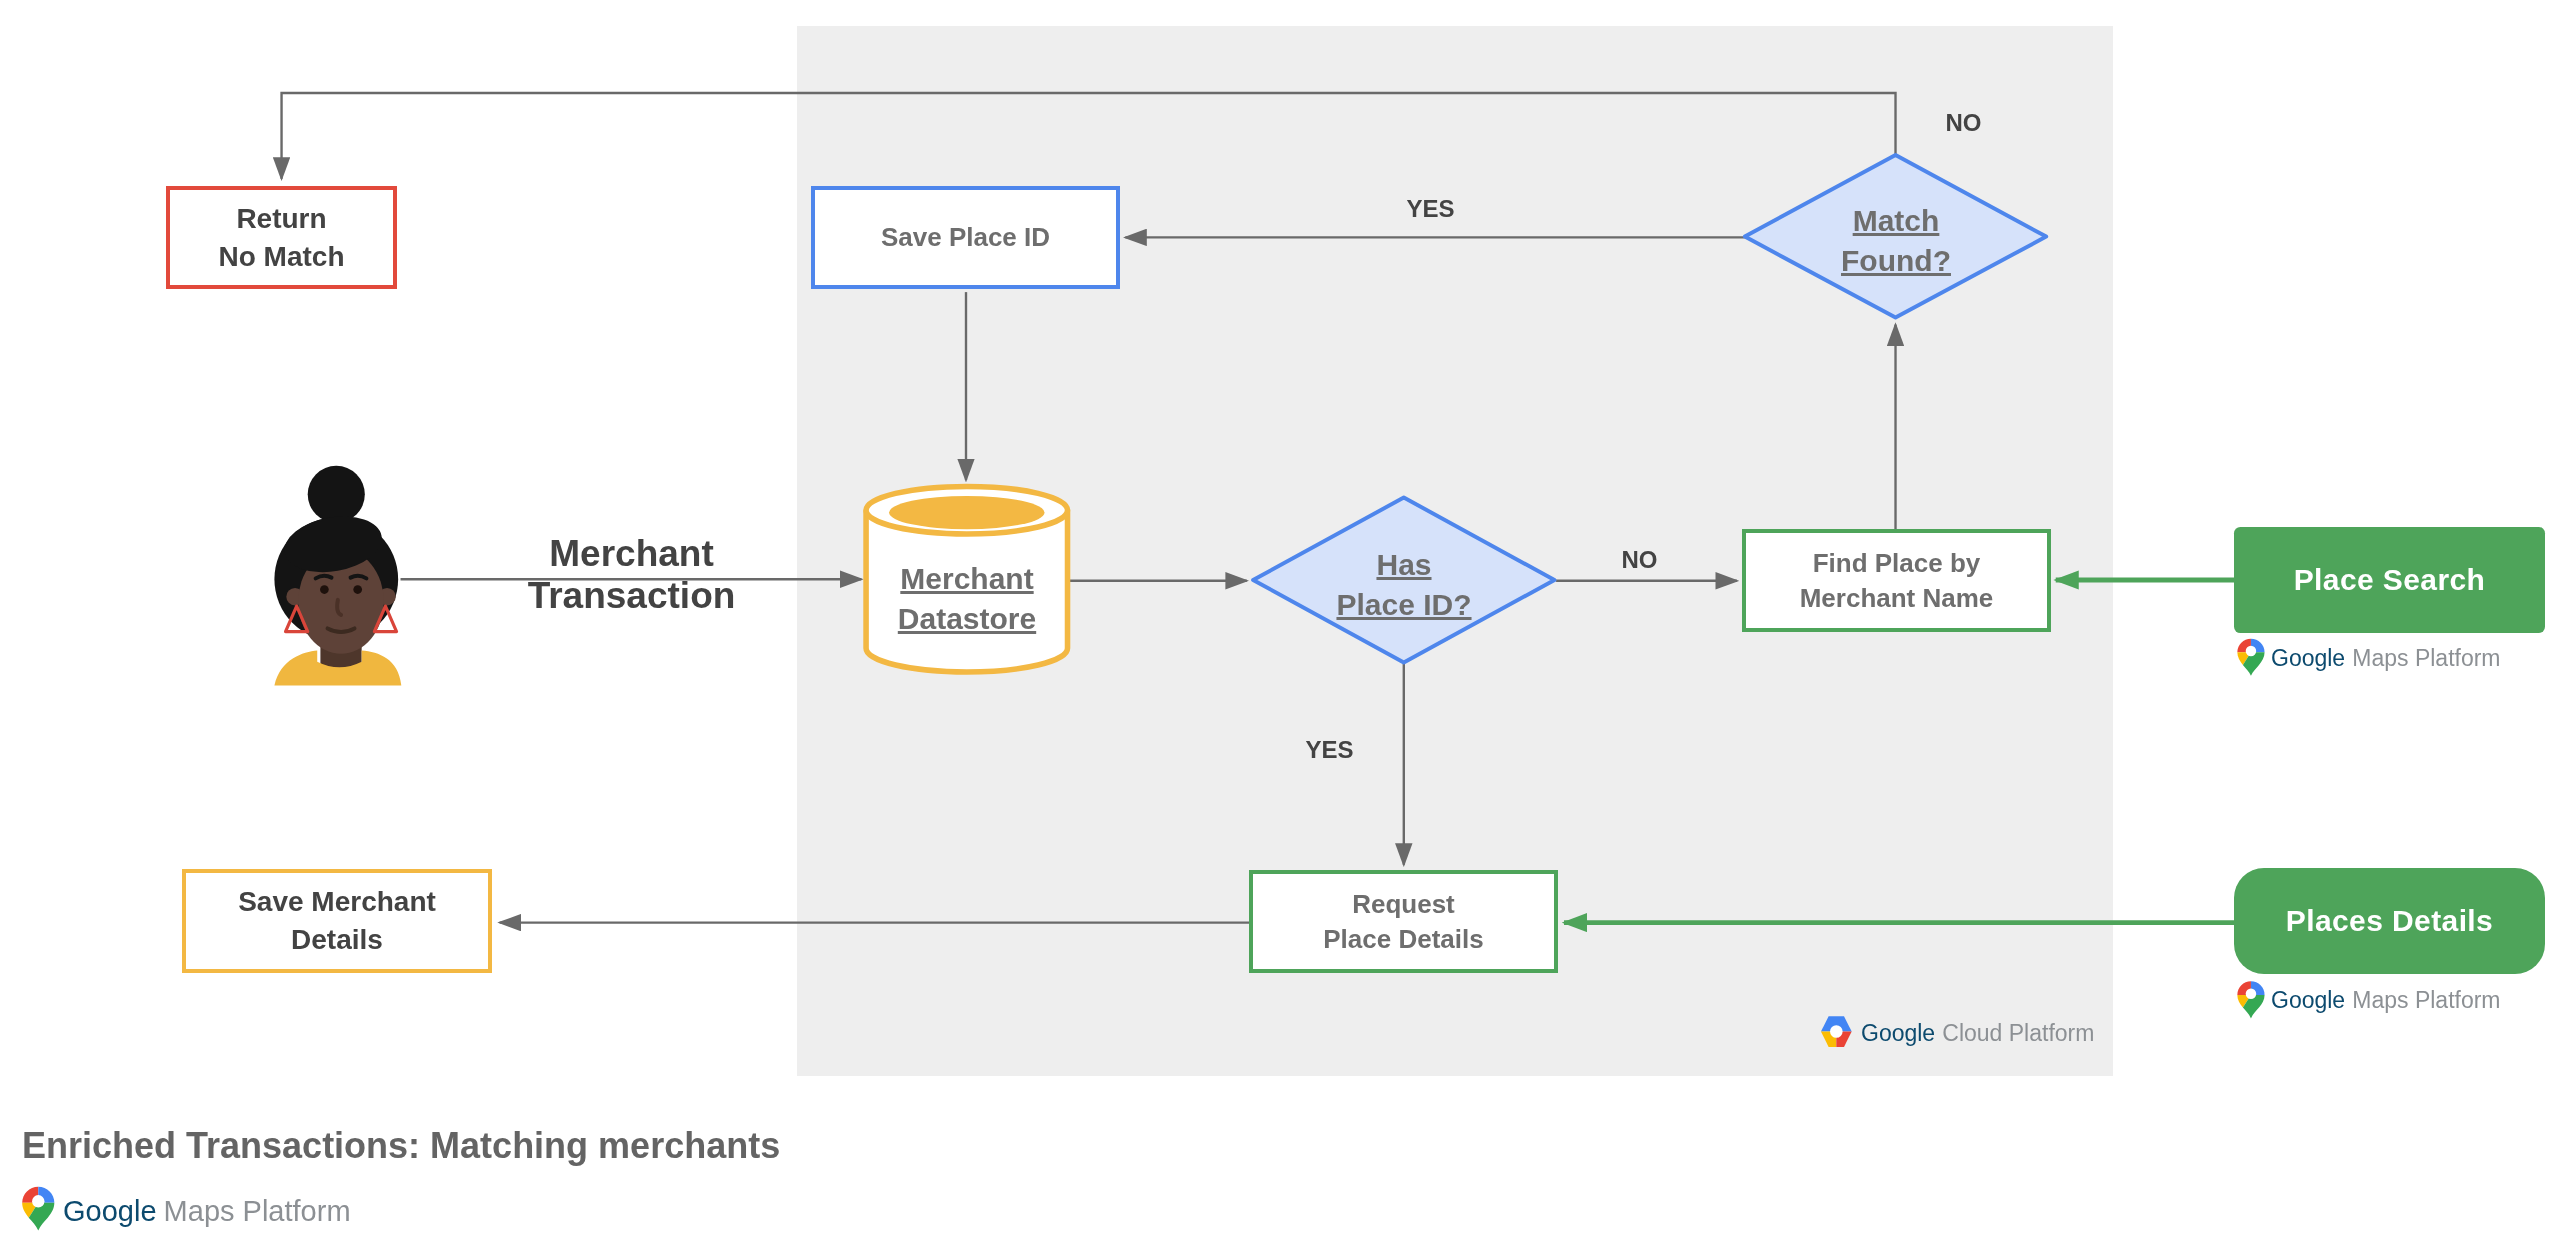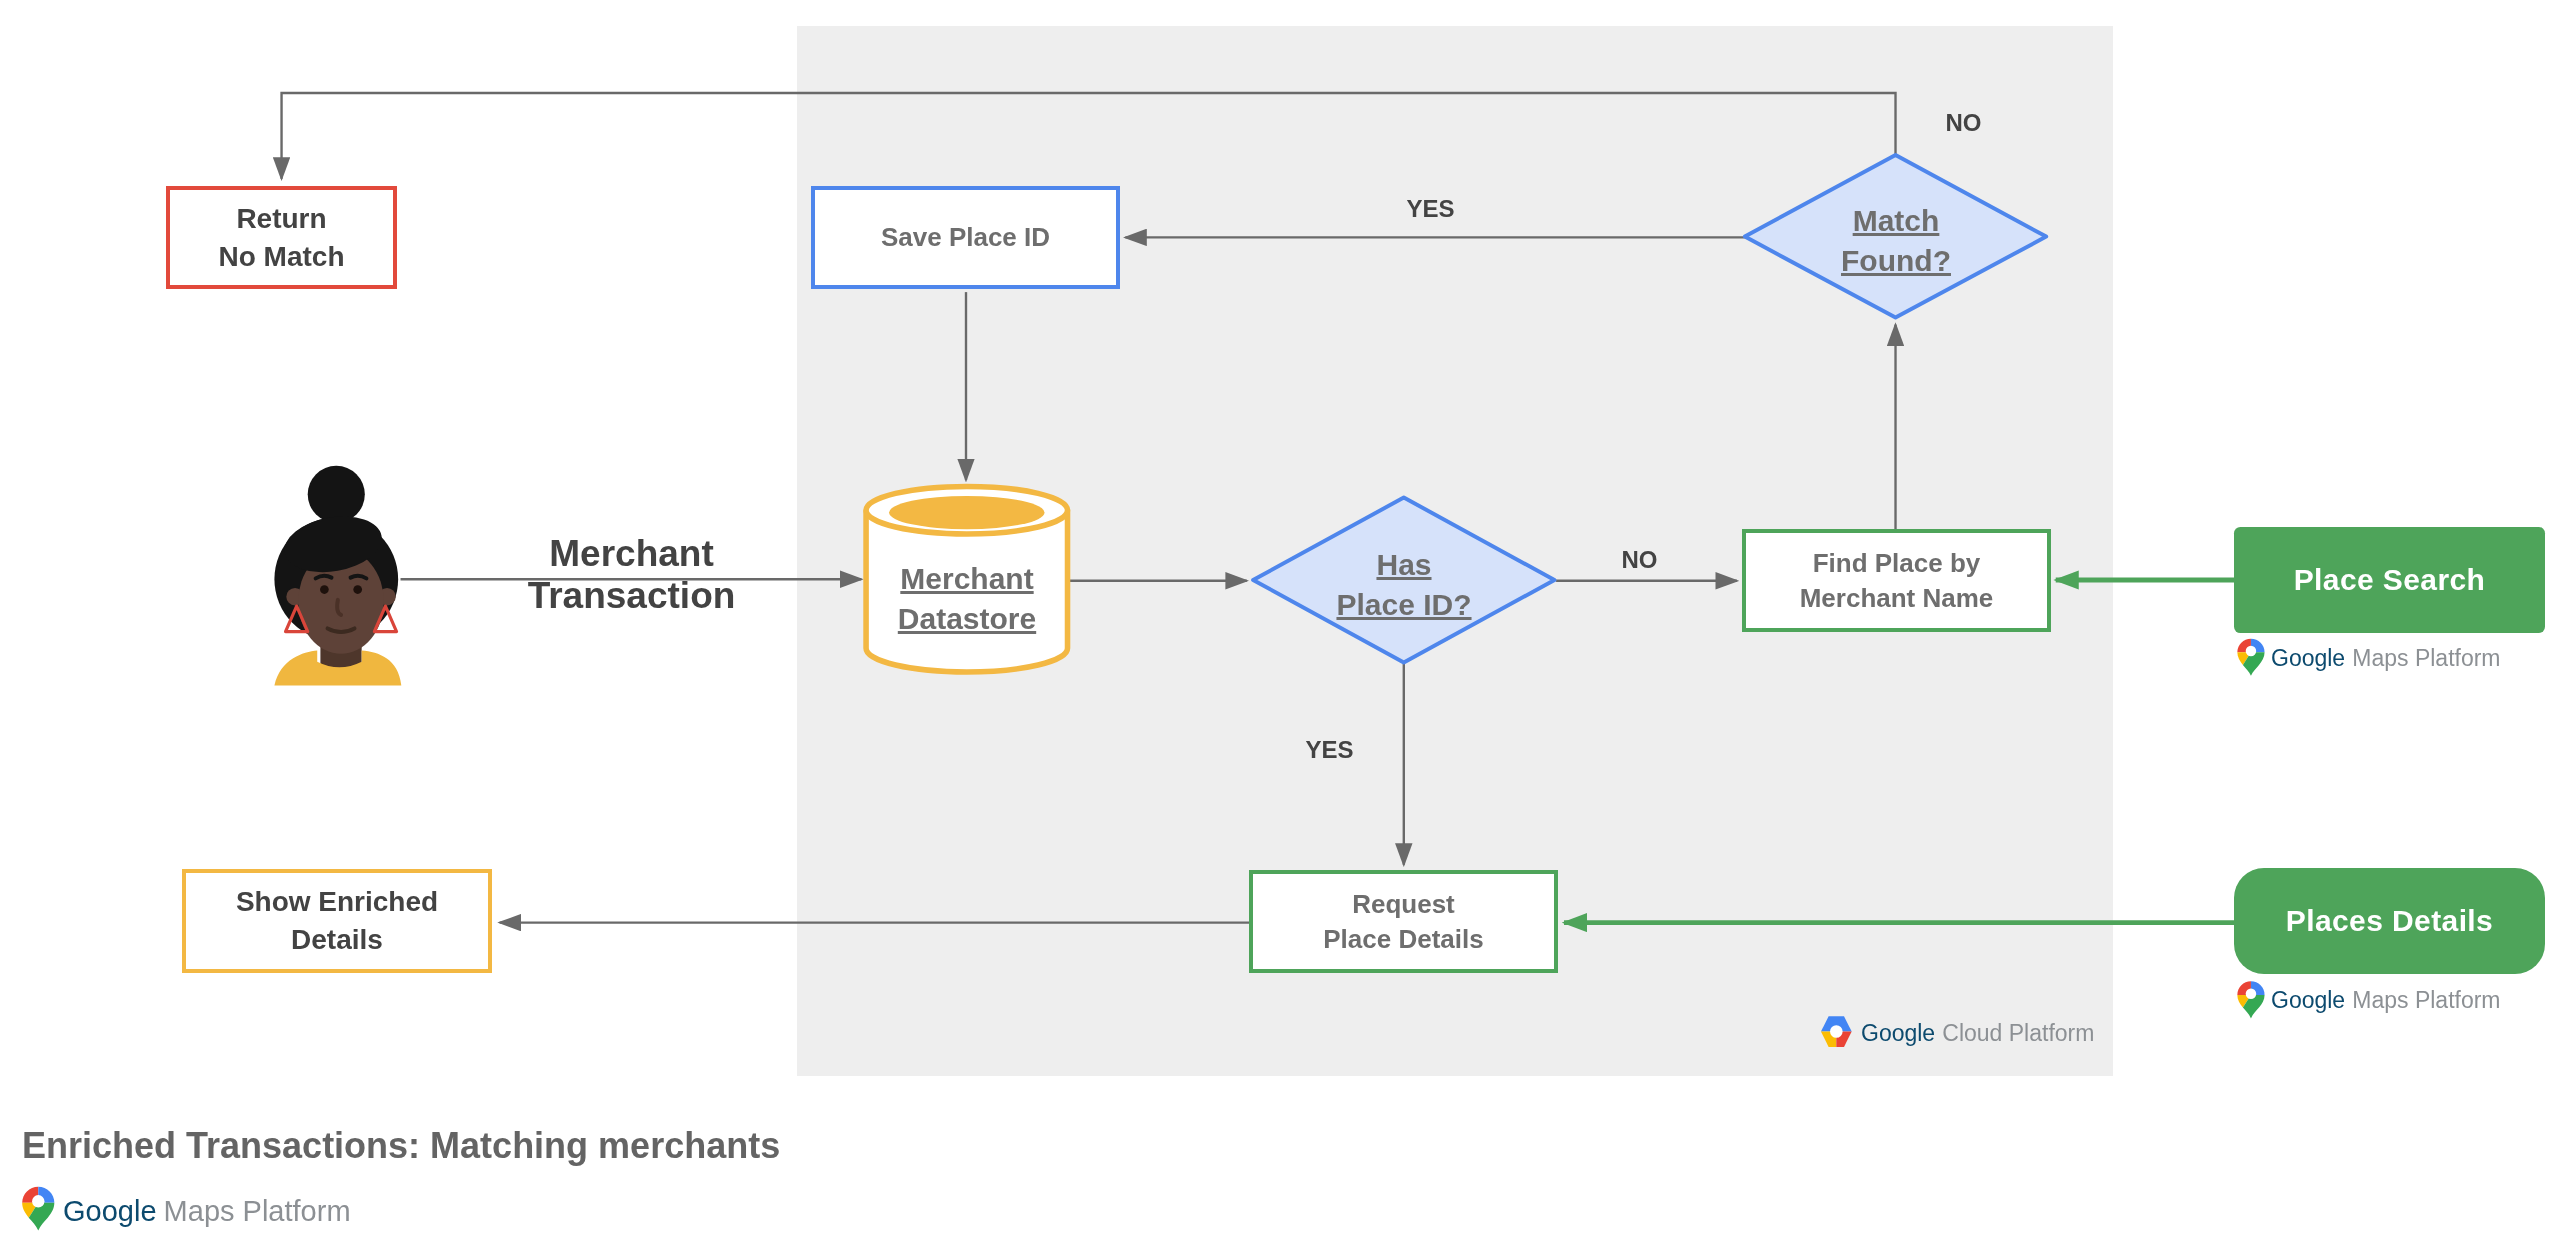--- a/index.html
+++ b/index.html
@@ -133,21 +133,21 @@
 
   <div class="node outline-green" style="left:1249px;top:870px;width:309px;height:103px;">
     <div class="stack">
       <span>Request</span>
       <span>Place Details</span>
     </div>
   </div>
 
   <div class="node outline-yellow" style="left:182px;top:869px;width:310px;height:104px;">
     <div class="stack">
-      <span>Show Enriched</span>
+      <span>Save Merchant</span>
       <span>Details</span>
     </div>
   </div>
 
   <div class="node fill-green" style="left:2234px;top:527px;width:311px;height:106px;">
     <span>Place Search</span>
   </div>
 
   <div class="node fill-green" style="left:2234px;top:868px;width:311px;height:106px;border-radius:30px;">
     <span>Places Details</span>

